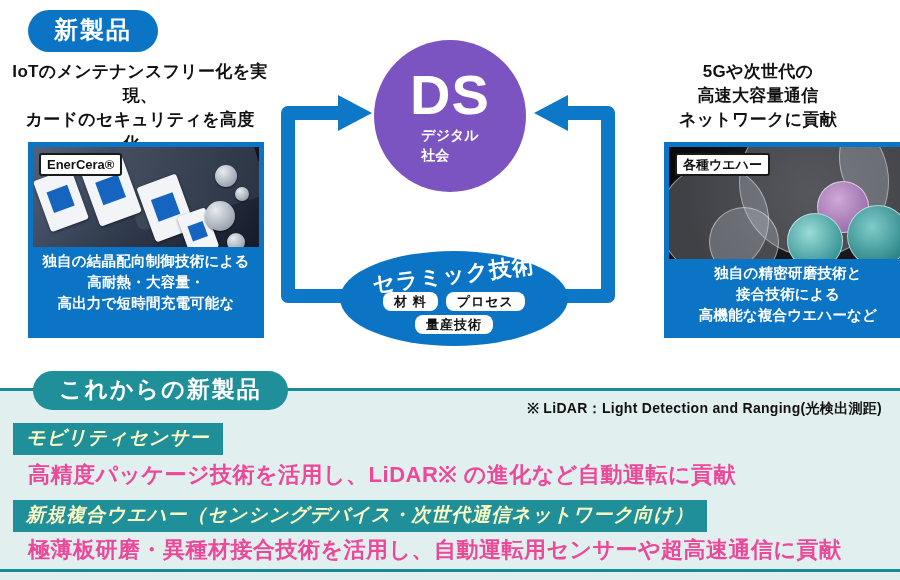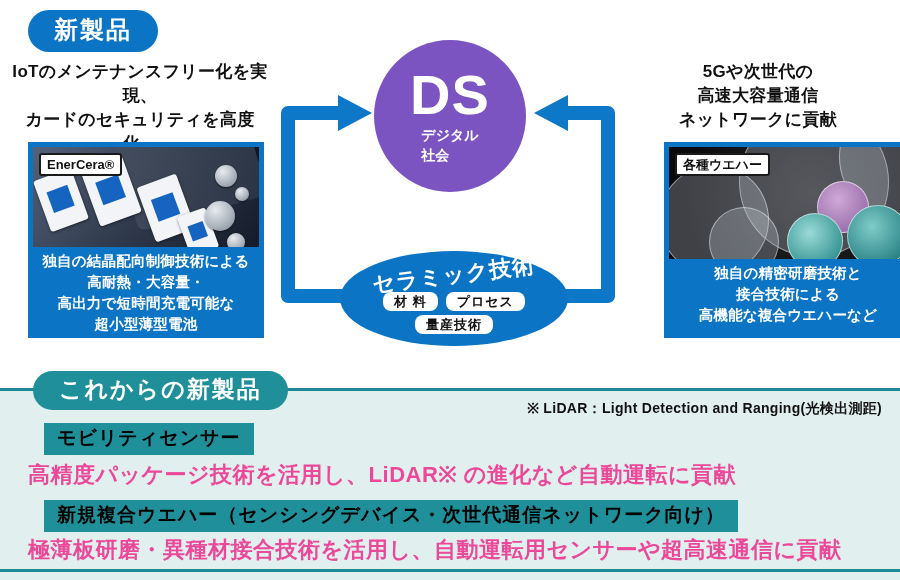--- a/index.html
+++ b/index.html
@@ -63,22 +63,22 @@
     border-radius:8px; padding:1px 11px; line-height:17px; letter-spacing:1px; }
   .mini-pill.single{ margin-top:4px; }
 
   
   .bottom-bg{ position:absolute; left:0; top:391px; width:900px; height:189px; background:#e1efee; }
   .rule{ position:absolute; left:0; width:900px; height:3px; background:#1b8a96; }
   .rule.top{ top:388px; } .rule.bottom{ top:569px; }
   .future-badge{ position:absolute; left:33px; top:371px; background:#1f909a; color:#fff;
     font-size:23px; font-weight:700; letter-spacing:2px; padding:3px 26px 5px; border-radius:20px; z-index:4;}
   .lidar-note{ position:absolute; right:18px; top:398px; font-size:14px; font-weight:700; color:#111; letter-spacing:0.3px;}
-  .tag{ position:absolute; left:44px; background:#1f909a; color:#000000; font-size:19px; font-weight:700;
-    padding:2px 13px 4px; letter-spacing:1px; }
+  .tag{ position:absolute; left:13px; background:#1f909a; color:#fef9c3; font-size:19px; font-weight:700;
+    padding:2px 13px 4px; letter-spacing:1px;font-style:italic; }
   .tag.t1{ top:423px; } .tag.t2{ top:500px; }
   .sentence{ position:absolute; left:28px; font-size:22px; font-weight:700; color:#ec4899; letter-spacing:0.5px; }
   .sentence.s1{ top:458px; } .sentence.s2{ top:535px; }
 </style>
 </head>
 <body>
 
 <div id="stage">
 
   <div class="pill-badge">新製品</div>
@@ -126,21 +126,20 @@
       <div class="coin" style="right:22px; top:18px; width:22px; height:22px;"></div>
       <div class="coin" style="right:10px; top:40px; width:14px; height:14px;"></div>
       <div class="coin" style="right:24px; top:54px; width:30px; height:30px;"></div>
       <div class="coin" style="right:14px; top:86px; width:18px; height:18px;"></div>
       <div class="img-label">EnerCera®</div>
     </div>
     <div class="card-caption">
       <div>独自の結晶配向制御技術による</div>
       <div>高耐熱・大容量・</div>
       <div>高出力で短時間充電可能な</div>
-      <div>超小型薄型電池</div>
     </div>
   </div>
 
   <div class="card right">
     <div class="card-img">
       <div class="wafer gray" style="left:70px; top:-40px; width:150px; height:150px;"></div>
       <div class="wafer gray" style="left:-10px; top:18px; width:110px; height:110px;"></div>
       <div class="wafer gray" style="left:170px; top:-55px; width:130px; height:130px;"></div>
       <div class="wafer gray" style="left:40px; top:60px; width:70px; height:70px;"></div>
       <div class="wafer pink" style="left:148px; top:34px; width:52px; height:52px;"></div>

